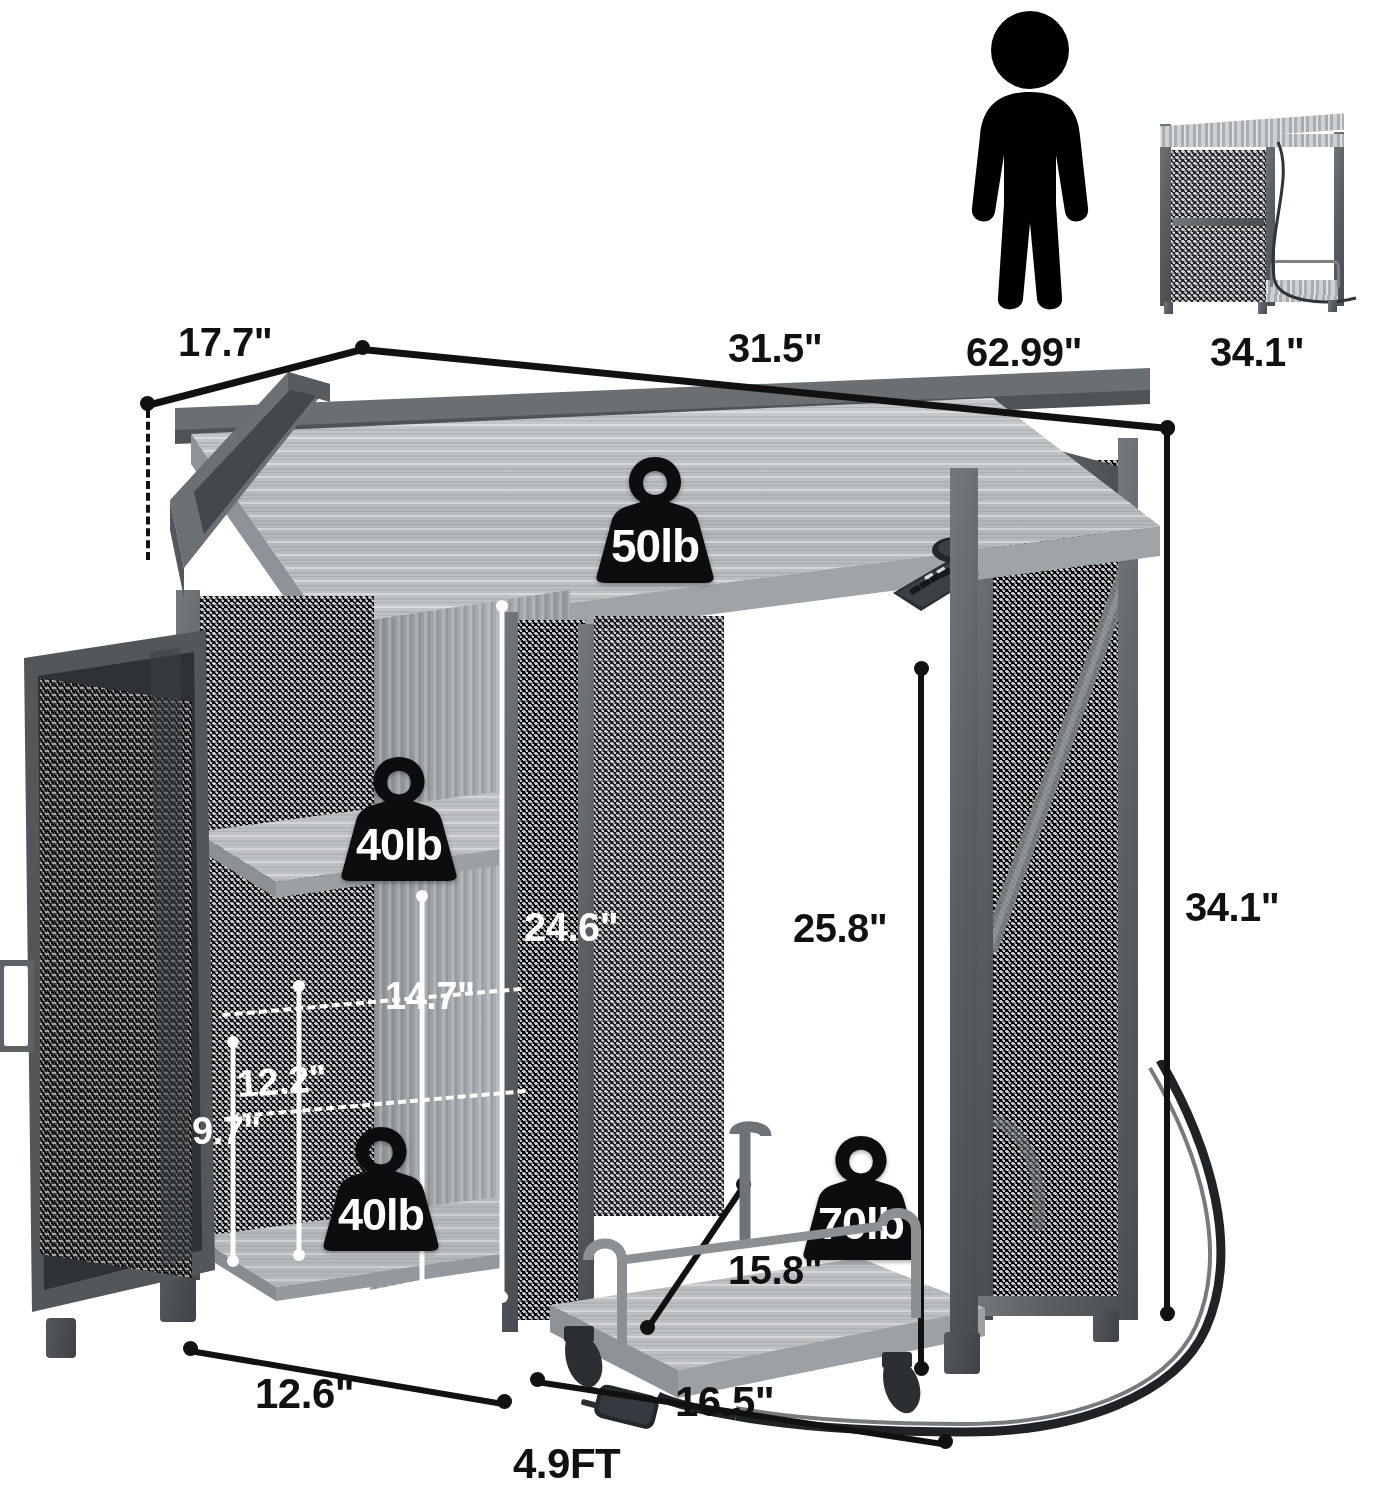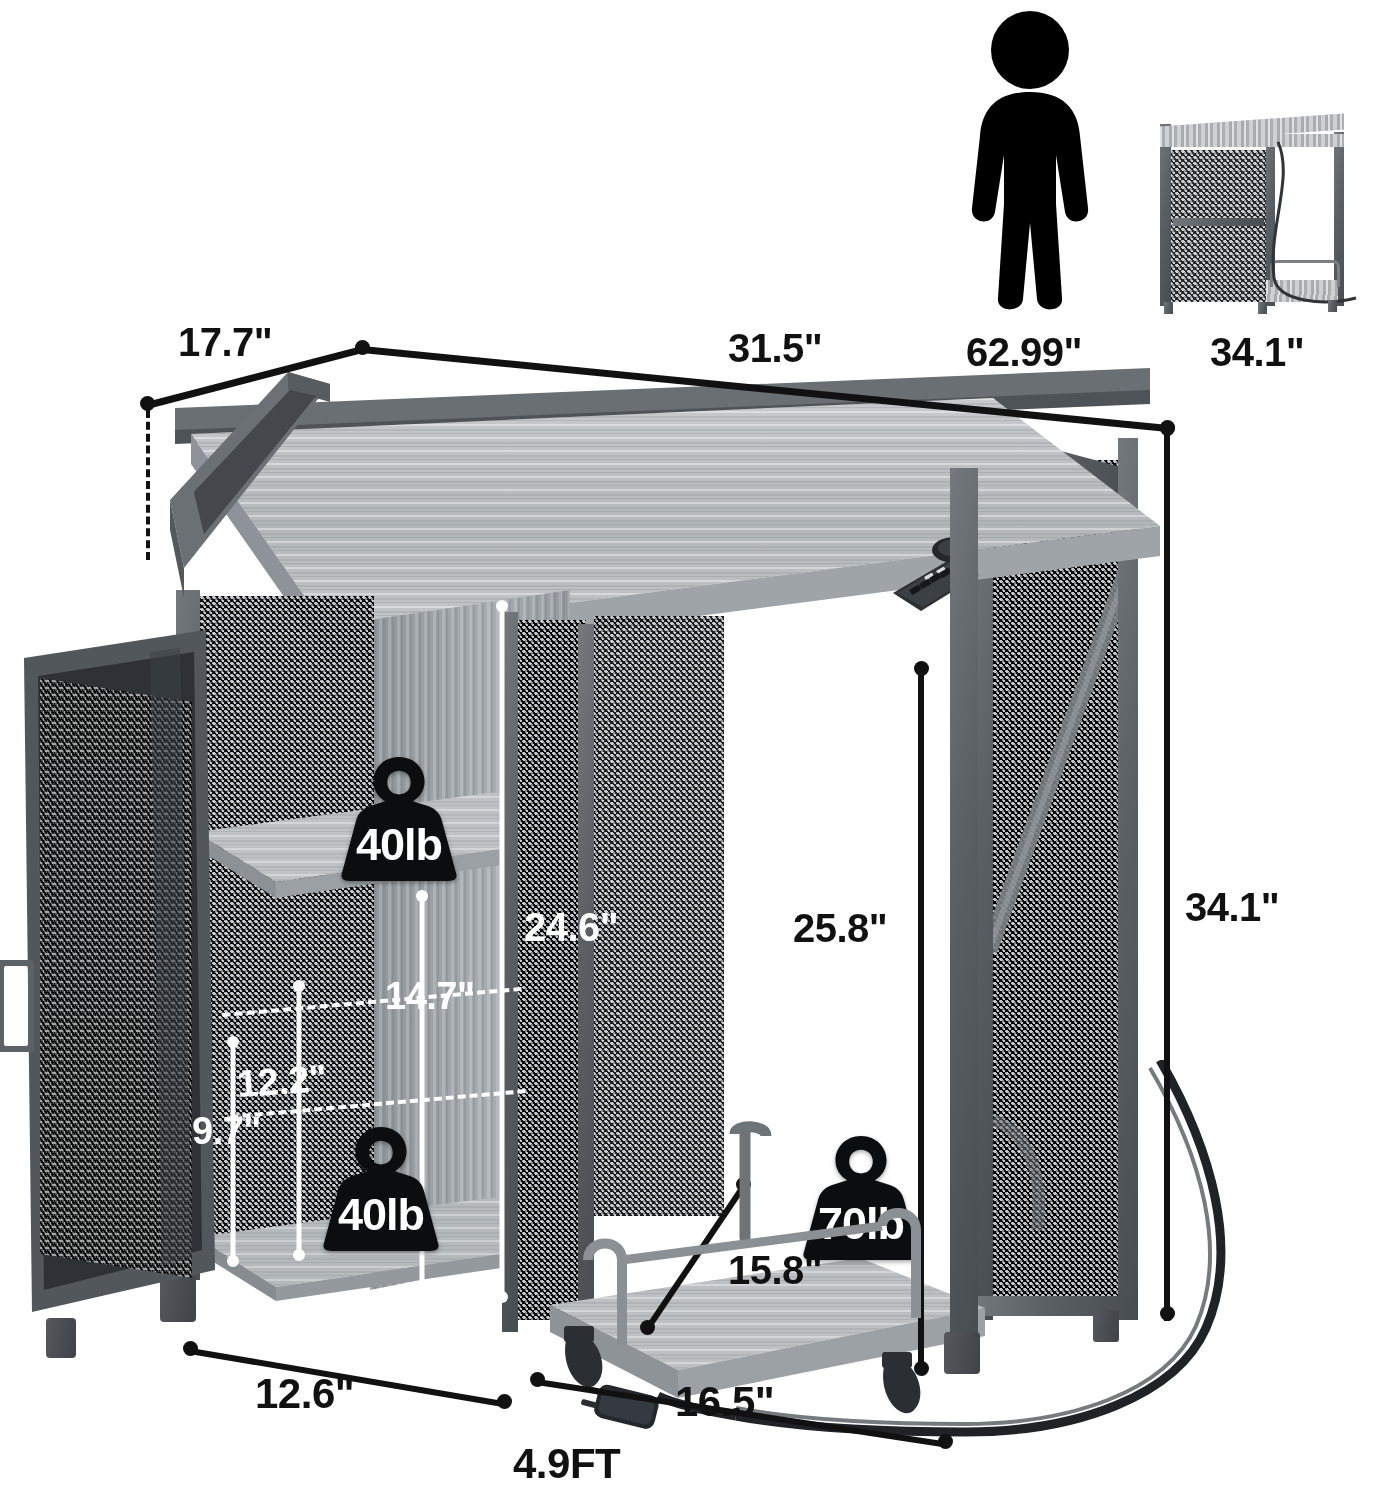--- a/index.html
+++ b/index.html
@@ -328,20 +328,31 @@
   <div class="ln" style="left:190px;top:1348px;width:316px;height:6px;transform:rotate(9.6deg);"></div>
   <div class="dim black" style="left:255px;top:1370px;font-size:42px;">12.6"</div>
 
   <div class="dot" style="left:530px;top:1372px;"></div>
   <div class="dot" style="left:938px;top:1434px;"></div>
   <div class="ln" style="left:537px;top:1379px;width:410px;height:6px;transform:rotate(8.7deg);"></div>
   <div class="dim black" style="left:675px;top:1378px;font-size:42px;">16.5"</div>
 
   <div class="dim black" style="left:513px;top:1440px;font-size:42px;">4.9FT</div>
 
+  <div class="weight" style="left:595px;top:455px;width:120px;height:128px;">
+    <svg width="120" height="128" viewBox="0 0 120 128">
+      <path d="M60 2 C 44 2 34 14 34 27 C 34 36 39 43 46 47 L 30 52
+               C 22 55 18 60 16 68 L 2 120 C 0 126 4 128 10 128 L 110 128
+               C 116 128 120 126 118 120 L 104 68 C 102 60 98 55 90 52 L 74 47
+               C 81 43 86 36 86 27 C 86 14 76 2 60 2 Z
+               M60 16 C 67 16 72 21 72 28 C 72 35 67 40 60 40
+               C 53 40 48 35 48 28 C 48 21 53 16 60 16 Z" fill="#0b0d0e"></path>
+    </svg>
+    <div class="wtxt" style="font-size:46px;bottom:10px;">50lb</div>
+  </div>
 
   <div class="weight" style="left:340px;top:755px;width:118px;height:126px;">
     <svg width="118" height="126" viewBox="0 0 120 128">
       <path d="M60 2 C 44 2 34 14 34 27 C 34 36 39 43 46 47 L 30 52
                C 22 55 18 60 16 68 L 2 120 C 0 126 4 128 10 128 L 110 128
                C 116 128 120 126 118 120 L 104 68 C 102 60 98 55 90 52 L 74 47
                C 81 43 86 36 86 27 C 86 14 76 2 60 2 Z
                M60 16 C 67 16 72 21 72 28 C 72 35 67 40 60 40
                C 53 40 48 35 48 28 C 48 21 53 16 60 16 Z" fill="#0b0d0e"></path>
     </svg>

